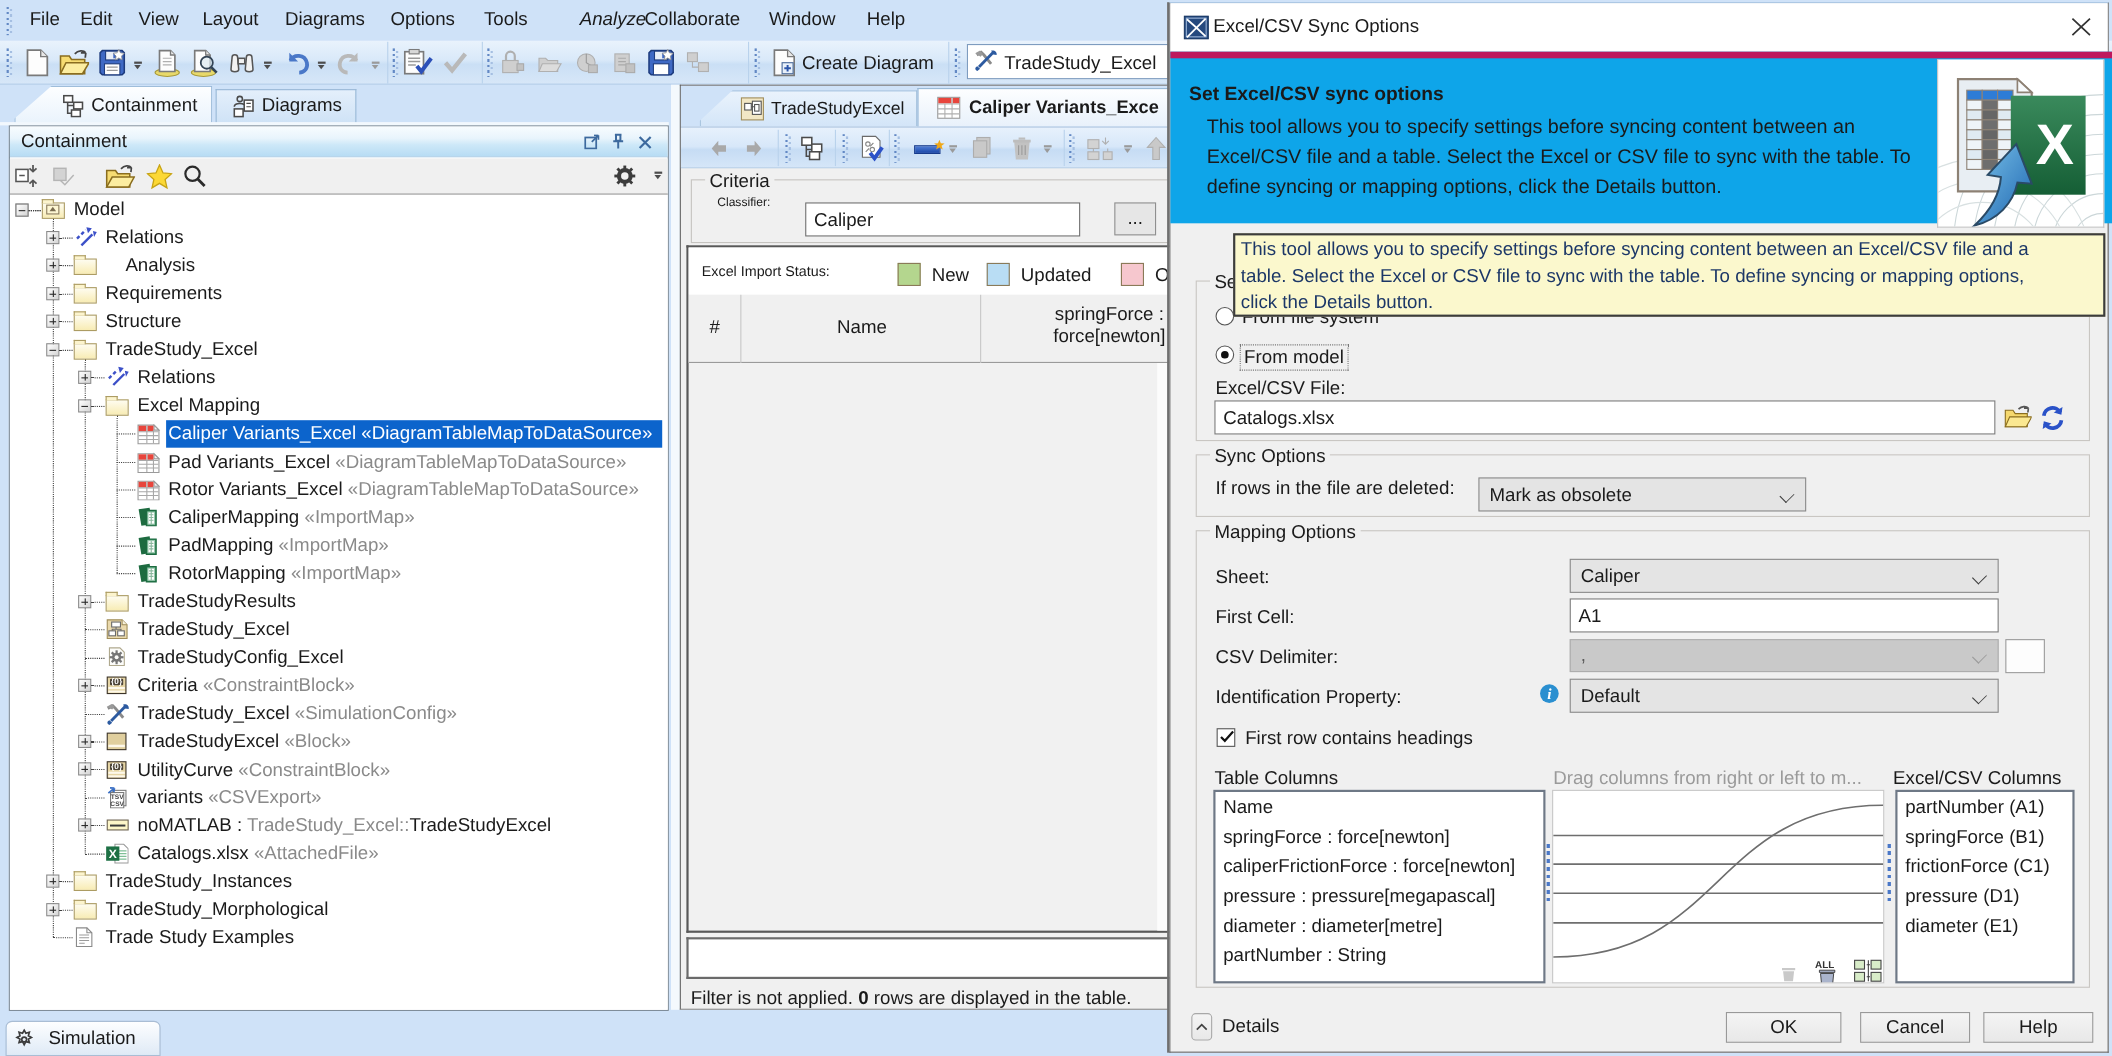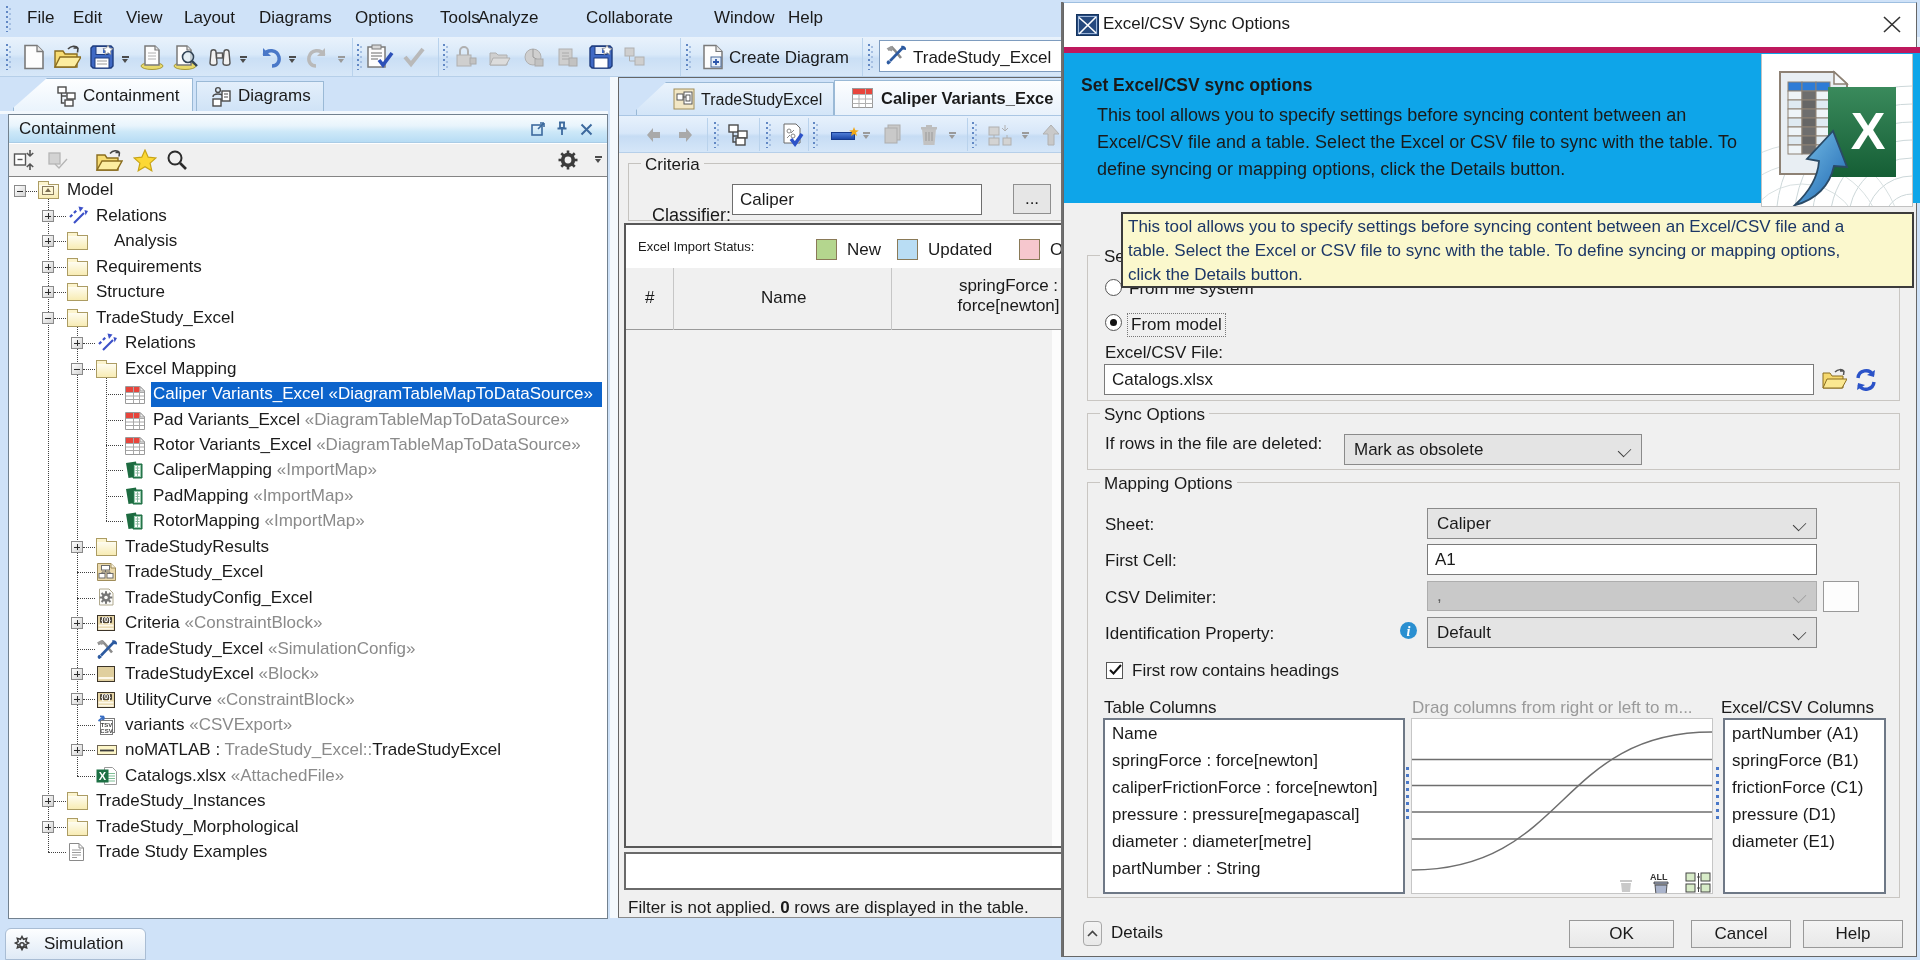--- a/index.html
+++ b/index.html
@@ -64,23 +64,23 @@
 
   <div id="menubar">
     <div class="handle" style="left:6px;top:6px;"></div>
     <div class="mi" style="left:27px;">File</div>
     <div class="mi" style="left:73px;">Edit</div>
     <div class="mi" style="left:126px;">View</div>
     <div class="mi" style="left:184px;">Layout</div>
     <div class="mi" style="left:259px;">Diagrams</div>
     <div class="mi" style="left:355px;">Options</div>
     <div class="mi" style="left:440px;">Tools</div>
-    <div class="mi" style="left:478px;">Analyze</div>
+    <div class="mi" style="left:527px;font-style:italic;">Analyze</div>
     <div class="mi" style="left:586px;">Collaborate</div>
-    <div class="mi" style="left:699px;margin-left:15px;">Window</div>
+    <div class="mi" style="left:699px;">Window</div>
     <div class="mi" style="left:788px;">Help</div>
   </div>
 
   <div id="maintb">
     <div class="handle" style="left:6px;top:7px;"></div>
 
     <svg width="24" height="26" viewBox="0 0 24 26" style="position:absolute;left:22px;top:7px;">
         <path d="M3 1.5 H15 L21 7.5 V24.5 H3 Z" fill="#fdfdfd" stroke="#7a7a7a" stroke-width="1.6"></path>
         <path d="M15 1.5 V7.5 H21" fill="#e8e8e8" stroke="#7a7a7a" stroke-width="1.3"></path>
       </svg>
@@ -694,21 +694,21 @@
           <path d="M18 2 v6 m-3 -3 l3 3 l3 -3 M7 12 v3 M20 12 v3" stroke="#b0b0b0" fill="none"></path>
         </svg>
       <div class="caret gray" style="left:402px;top:16px;"></div>
       <svg width="18" height="22" viewBox="0 0 18 22" style="position:absolute;left:423px;top:8px;">
           <path d="M9 1 L17 10 H12 V21 H6 V10 H1 Z" fill="#c9c9c9" stroke="#b0b0b0"></path>
         </svg>
     </div>
 
     <div class="gbox" style="left:9px;top:85px;width:435px;height:58px;border-color:#c5c3bf;">
       <div class="glabel" style="background:#f0f0f0;">Criteria</div>
-      <span style="position:absolute;left:23px;top:41px;font-size:18px;">Classifier:</span>
+      <span style="position:absolute;left:23px;top:14px;font-size:11px;">Classifier:</span>
       <div class="field" style="left:103px;top:20px;width:250px;height:31px;border-color:#6e6e6e;">Caliper</div>
       <div class="btn" style="left:384px;top:20px;width:38px;height:30px;border-color:#8f8f8f;background:#e6e6e6;">...</div>
     </div>
 
     <div class="abs" style="left:5px;top:145px;width:440px;height:625px;background:#f1f1f1;border:2px solid #585858;border-right:none;">
 
       <div class="abs" style="left:0;top:0;width:438px;height:43px;background:#fff;">
         <span style="position:absolute;left:12px;top:14px;font-size:13px;font-weight:normal;">Excel Import Status:</span>
         <div class="abs" style="left:190px;top:14px;width:21px;height:21px;background:#b4d68e;border:1px solid #8a7a58;"></div>
         <span style="position:absolute;left:221px;top:15px;font-size:17px;">New</span>

